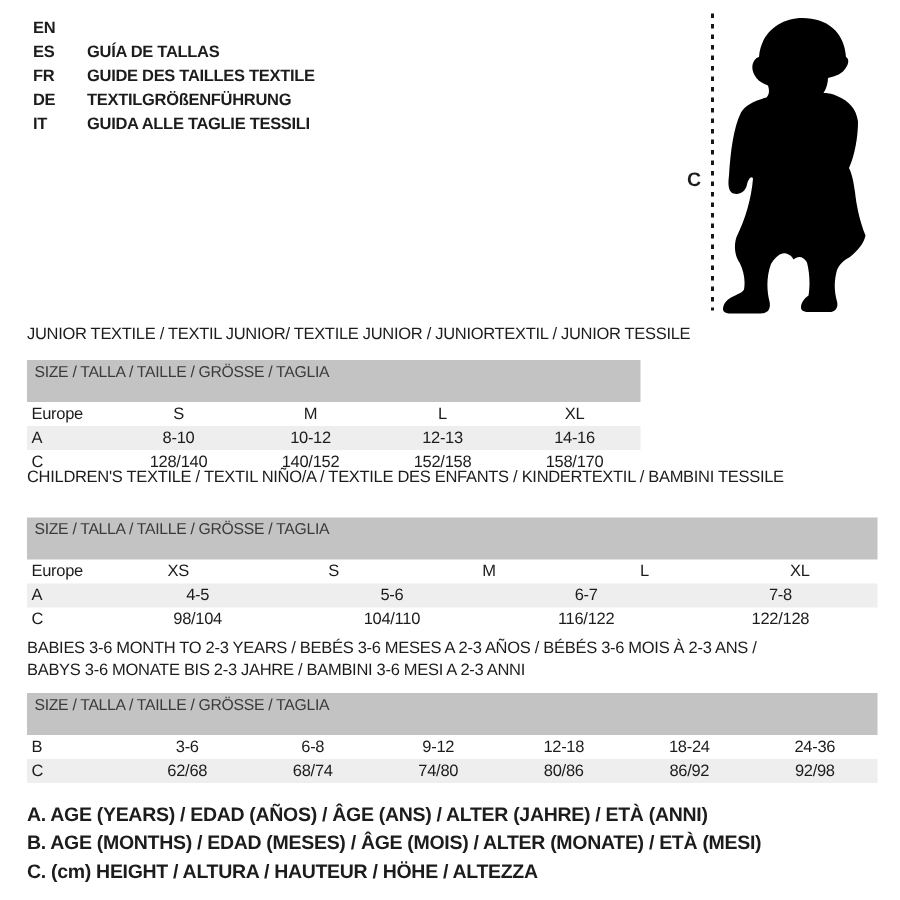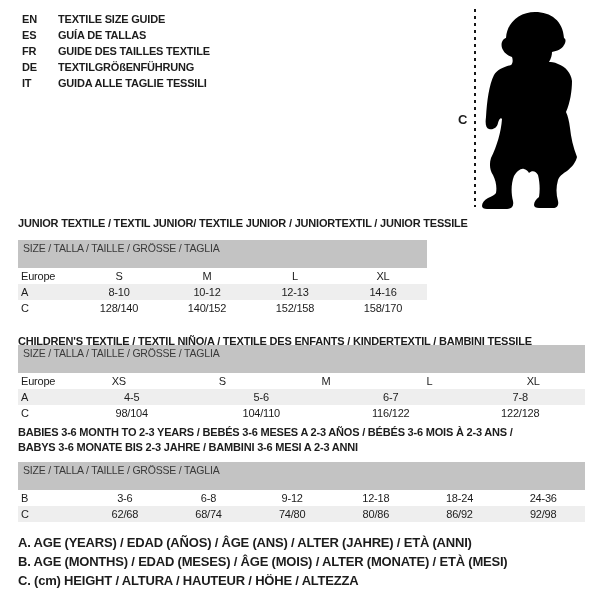--- a/index.html
+++ b/index.html
@@ -18,23 +18,23 @@
   .lang-block{position:absolute;left:22px;top:11px;font-size:11px;font-weight:bold;letter-spacing:-0.2px;}
   .lang-row{display:flex;height:16px;line-height:16px;}
   .lang-code{display:inline-block;width:36px;}
   
   .figure{position:absolute;left:440px;top:5px;width:160px;height:210px;}
   .figure svg{display:block;width:160px;height:210px;}
   .figure path{fill:var(--sil);}
   .figure line{stroke:#161616;}
   .figure text{font-family:"Liberation Sans",sans-serif;font-size:13px;font-weight:bold;fill:var(--ink);}
   
-  .tbl-title{position:absolute;left:18px;font-size:11px;font-weight:bold;letter-spacing:-0.2px;white-space:nowrap;}
+  .tbl-title{position:absolute;left:18px;font-size:11px;font-weight:normal;letter-spacing:-0.2px;white-space:nowrap;}
   #t1-title{top:217px;}
-  #t2-title{top:335px;}
+  #t2-title{top:312px;}
   #t3-title{top:425px;line-height:15px;}
   
   .table{position:absolute;left:18px;}
   .t1{top:240px;width:409px;}
   .t2{top:345px;width:567px;}
   .t3{top:462px;width:567px;}
   .size-bar{background:var(--bar);height:28px;line-height:16px;font-size:10.5px;color:#3a3a3a;padding-left:5px;letter-spacing:-0.2px;}
   .trow{display:flex;height:16px;line-height:16px;font-size:11px;letter-spacing:-0.2px;}
   .trow.shaded{background:var(--shade);}
   .lbl{text-align:left;padding-left:3px;}
@@ -47,21 +47,20 @@
   .note-line{height:19px;line-height:19px;white-space:nowrap;}
 </style>
 </head>
 <body>
 
 <div class="canvas">
 
   <div class="lang-block">
     <div class="lang-row">
       <span class="lang-code">EN</span>
-      <span class="lang-label nowrap">TEXTILE SIZE GUIDE</span>
     </div>
     <div class="lang-row">
       <span class="lang-code">ES</span>
       <span class="lang-label nowrap">GUÍA DE TALLAS</span>
     </div>
     <div class="lang-row">
       <span class="lang-code">FR</span>
       <span class="lang-label nowrap">GUIDE DES TAILLES TEXTILE</span>
     </div>
     <div class="lang-row">

